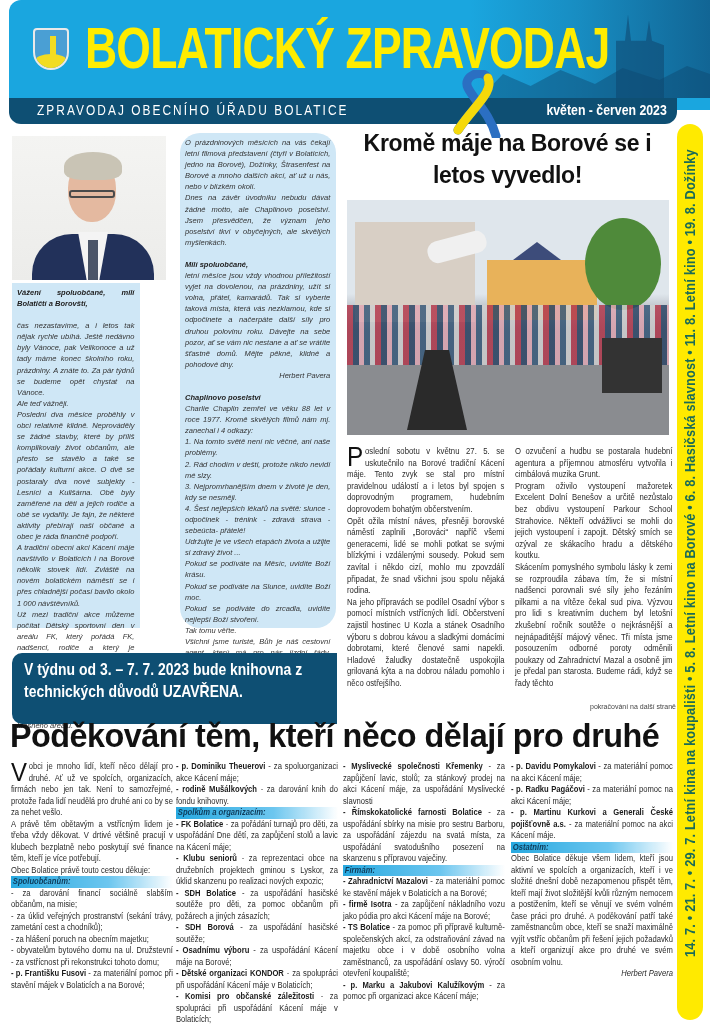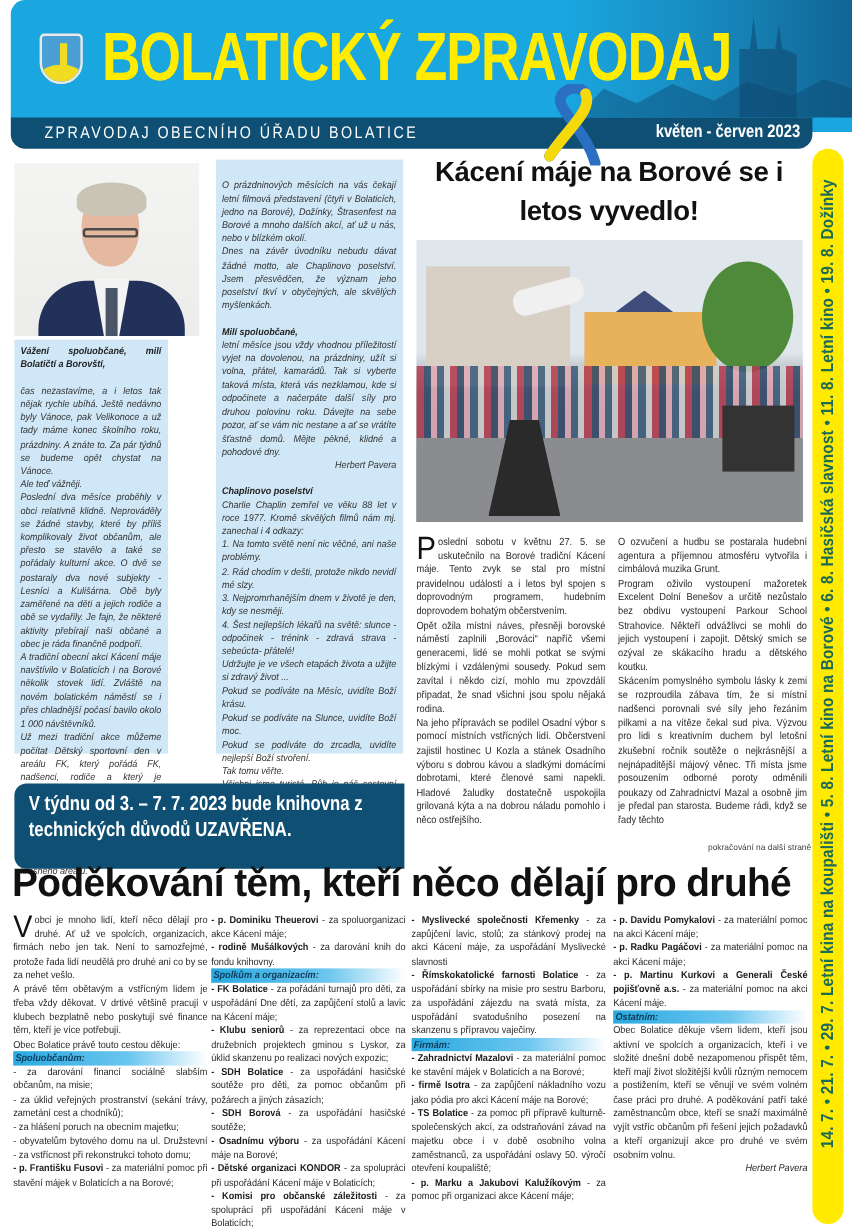--- a/index.html
+++ b/index.html
@@ -25,21 +25,21 @@
   
   .portrait { position: absolute; left: 12px; top: 136px; width: 154px; height: 144px; background: linear-gradient(#f4f4f2, #ececea); overflow: hidden; }
   .portrait .head { position: absolute; left: 56px; top: 24px; width: 48px; height: 62px; background: #e4b9a0; border-radius: 45% 45% 48% 48%; }
   .portrait .hair { position: absolute; left: 52px; top: 16px; width: 58px; height: 28px; background: #c9c4b5; border-radius: 50% 50% 30% 30%; }
   .portrait .glasses { position: absolute; left: 57px; top: 54px; width: 46px; height: 8px; border: 2px solid #4a4a4a; border-radius: 3px; }
   .portrait .suit { position: absolute; left: 20px; top: 98px; width: 122px; height: 60px; background: #22315a; border-radius: 40px 40px 0 0; }
   .portrait .shirt { position: absolute; left: 66px; top: 96px; width: 30px; height: 50px; background: #f4f4f4; clip-path: polygon(0 0, 100% 0, 70% 100%, 30% 100%); }
   .portrait .tie { position: absolute; left: 76px; top: 104px; width: 10px; height: 44px; background: #4b5568; }
 
   .editorial { position: absolute; left: 12px; top: 283px; width: 128px; height: 345px; background: #cfe7f6; padding: 4px 5px; }
-  .editorial-2 { position: absolute; left: 180px; top: 133px; width: 156px; height: 495px; background: #cfe7f6; padding: 16px 5px; }
+  .editorial-2 { position: absolute; left: 180px; top: 133px; width: 156px; height: 495px; background: #cfe7f6; padding: 4px 5px; border-radius: 20px; }
   .itext { font-size: 8.1px; line-height: 11.1px; font-style: italic; color: #333; text-align: justify; transform: scaleX(0.93); transform-origin: left top; width: 107%; }
   .itext p { margin: 0; }
   .itext .bold { font-weight: bold; font-style: italic; color: #222; }
   .itext .gap { height: 11px; }
   .itext .sig { text-align: right; }
 
   
   .notice { position: absolute; left: 12px; top: 653px; width: 325px; height: 71px; background: #0e4f73; border-radius: 10px 0 0 10px; padding: 6px 12px; }
   .notice-text { font-size: 17px; font-weight: bold; color: #ffffff; line-height: 22px; transform: scaleX(0.82); transform-origin: left top; width: 122%; }
 
@@ -145,21 +145,21 @@
     <p>Tak tomu věřte.</p>
     <p>Všichni jsme turisté, Bůh je náš cestovní agent, který má pro nás jízdní řády, rezervace a cíle.</p>
     <p>Důvěřujte mu a užívejte si Život.</p>
   </div>
 </div>
 
 <div class="notice">
   <div class="notice-text">V týdnu od 3. – 7. 7. 2023 bude knihovna z technických důvodů UZAVŘENA.</div>
 </div>
 
-<h2 class="article-title">Kácení máje na Borové se i letos vyvedlo!</h2>
+<h2 class="article-title">Kromě máje na Borové se i letos vyvedlo!</h2>
 <div class="article-photo">
   <div class="bldg"></div>
     <div class="roof"></div>
     <div class="house"></div>
     <div class="tree"></div>
   <div class="crowd"></div>
     <div class="ground"></div>
     <div class="ramp1"></div>
     <div class="ramp2"></div>
     <div class="jumper"></div>

